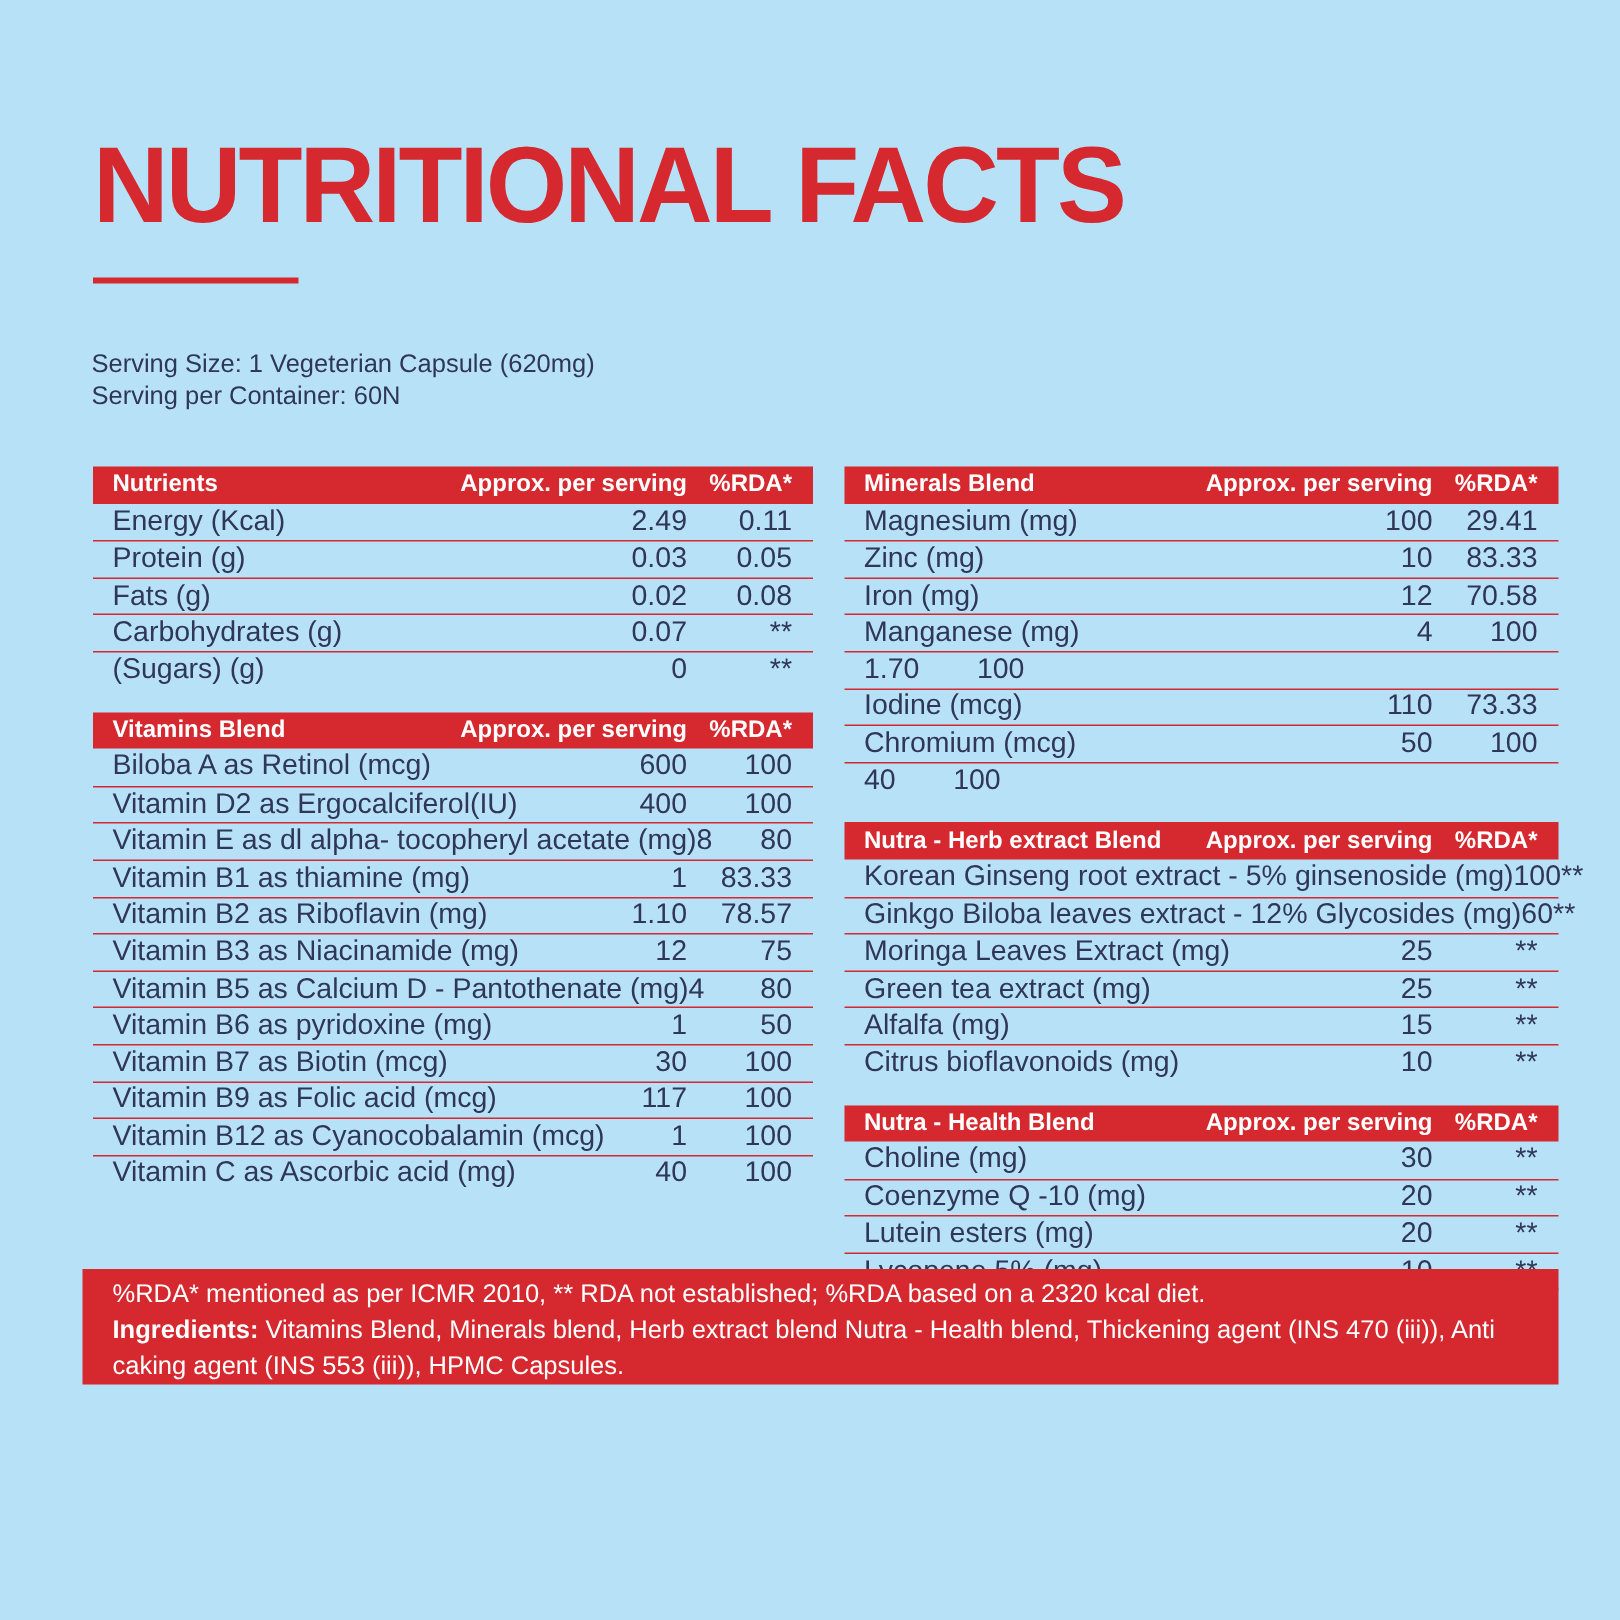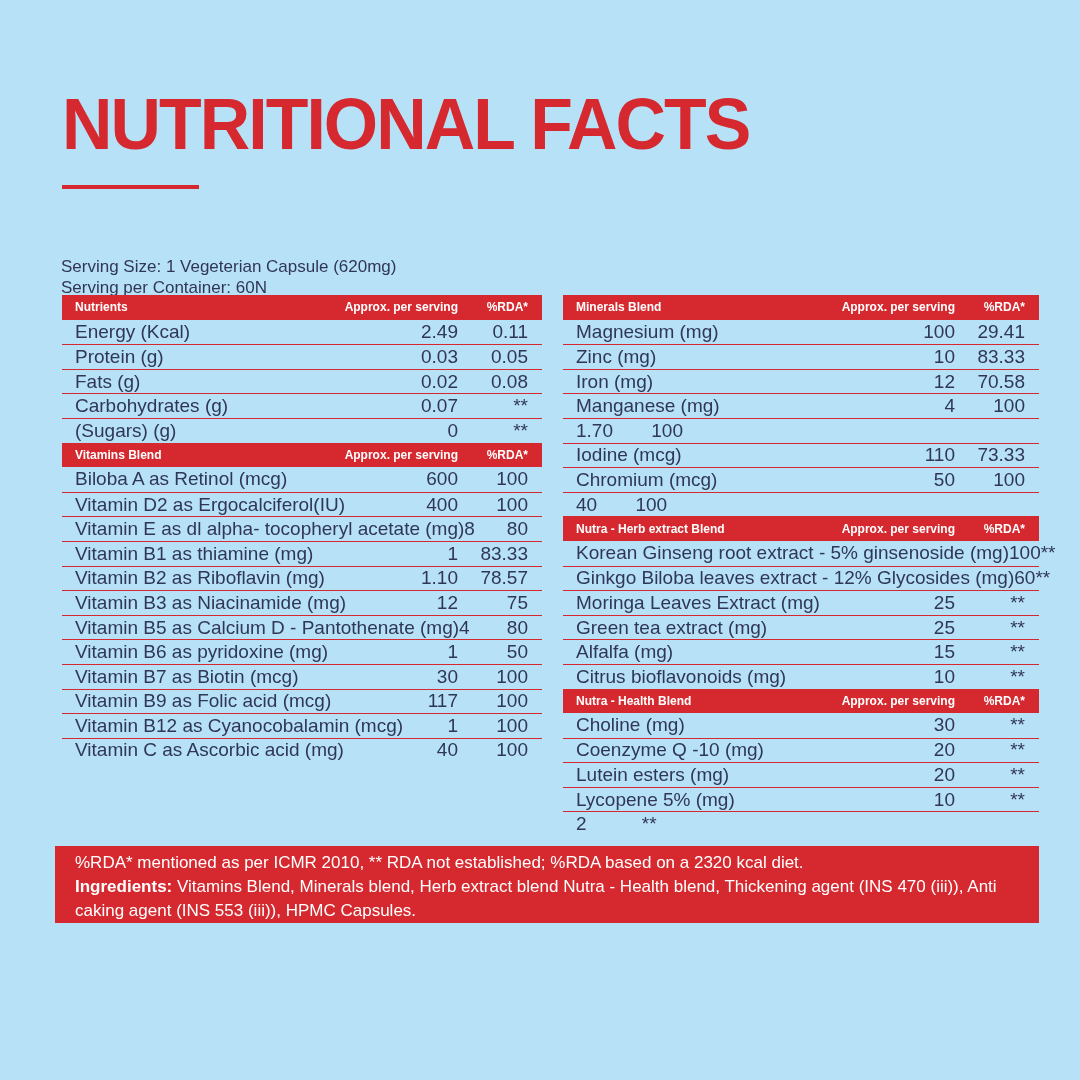--- a/index.html
+++ b/index.html
@@ -16,32 +16,32 @@
     position: absolute; left: 62px; top: 88px;
     font-size: 72px; line-height: 72px; font-weight: bold;
     color: #d5292f; letter-spacing: -2px; white-space: nowrap;
     transform: scaleX(0.97); transform-origin: left top;
   }
   .title-underline {
     position: absolute; left: 62px; top: 185px;
     width: 137px; height: 4px; background: #d5292f;
   }
   .serving {
-    position: absolute; left: 61px; top: 256px;
+    position: absolute; left: 61px; top: 232px;
     font-size: 17px; line-height: 21px; color: #303756;
   }
 
   .col { position: absolute; top: 295px; }
   .col-left  { left: 62px;  width: 480px; }
   .col-right { left: 563px; width: 476px; }
 
   .hrow {
     display: flex; align-items: center; height: 24.6px;
     background: #d5292f; color: #ffffff; font-weight: bold;
-    font-size: 12px; padding: 0 14px 0 13px;
+    font-size: 16px; padding: 0 14px 0 13px; margin-top: 16px;
   }
   .row {
     display: flex; align-items: center; height: 24.6px;
     font-size: 19px; color: #303756; padding: 0 14px 0 13px;
   }
   .row + .row { border-top: 1.6px solid #d5292f; }
   .cell-name { flex: 1; white-space: nowrap; overflow: visible; }
   .cell-amt  { text-align: right; white-space: nowrap; }
   .cell-rda  { width: 70px; text-align: right; white-space: nowrap; }
 

